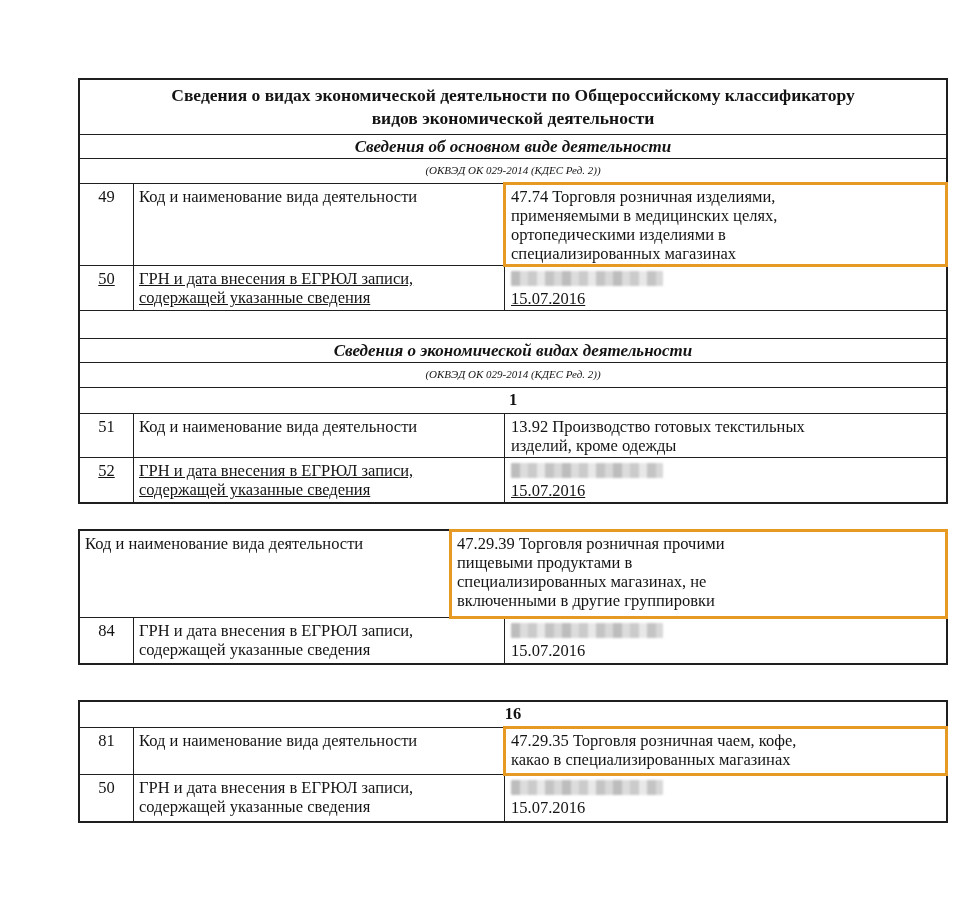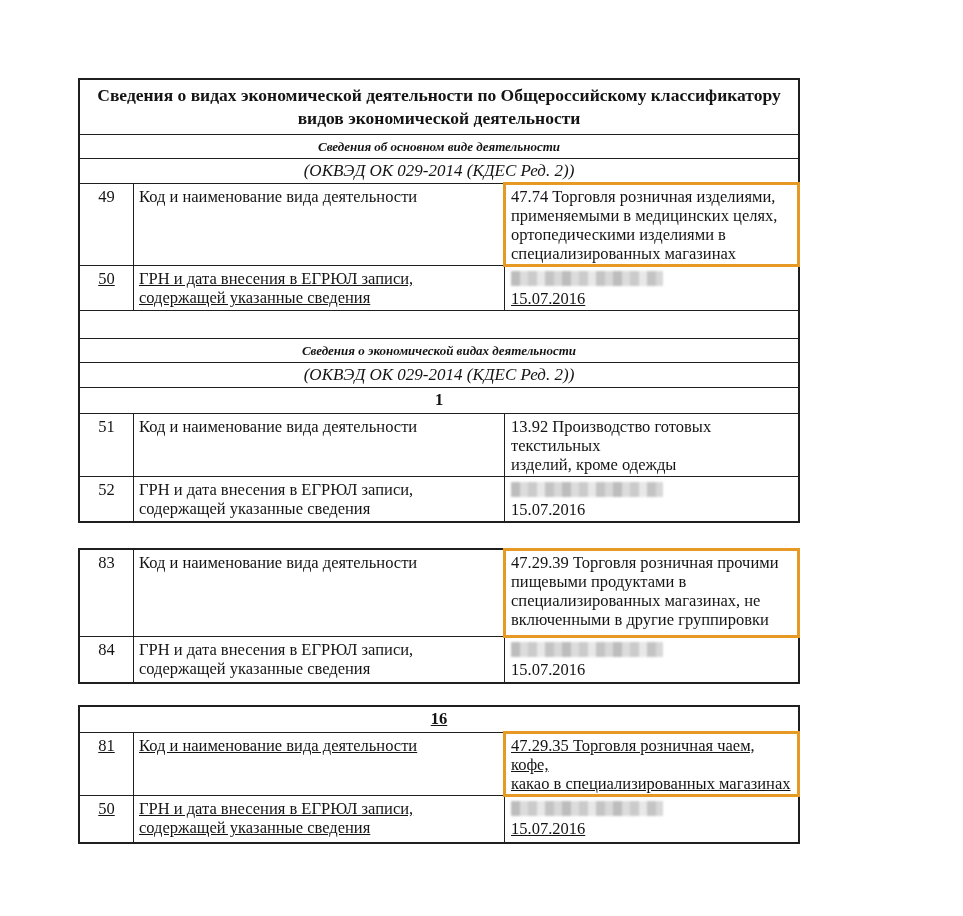--- a/index.html
+++ b/index.html
@@ -8,54 +8,54 @@
     position: relative;
     width: 963px;
     height: 916px;
     background: var(--background, #ffffff);
     color: var(--text, #141414);
     font-family: "Liberation Serif", serif;
     font-size: 16.5px;
     line-height: 19px;
     overflow: hidden;
   }
-  .doc { position: absolute; left: 78px; top: 78px; width: 722px; }
+  .doc { position: absolute; left: 78px; top: 78px; width: 870px; }
 
   .tbl { border: 2px solid var(--border, #1f1f1f); background: #ffffff; }
   .tbl.t2 { margin-top: 25px; }
-  .tbl.t3 { margin-top: 21px; text-decoration: underline; }
+  .tbl.t3 { margin-top: 35px; }
 
   .trow { display: flex; align-items: stretch; border-top: 1px solid var(--border, #1f1f1f); }
   .tbl .trow:first-child { border-top: 0; }
 
   .cell-num {
     flex: 0 0 54px; width: 54px;
     border-right: 1px solid var(--border, #1f1f1f);
     text-align: center; padding: 3px 2px 2px;
   }
   .cell-label {
     flex: 0 0 371px; width: 371px;
     border-right: 1px solid var(--border, #1f1f1f);
     padding: 3px 6px 2px 5px;
     white-space: pre-line;
   }
   .cell-value { flex: 1 1 auto; padding: 3px 6px 2px 6px; position: relative; }
   .vtext { display: block; white-space: pre-line; }
 
   .full { flex: 1 1 auto; text-align: center; padding: 2px 8px; }
   .main-head { font-weight: bold; font-size: 17.5px; line-height: 23px; white-space: pre-line; padding: 4px 10px; min-height: 50px; }
-  .sec-title { font-weight: bold; font-style: italic; font-size: 13px; min-height: 23px; }
-  .classifier { font-style: italic; font-size: 17px; min-height: 24px; }
+  .sec-title { font-weight: bold; font-style: italic; font-size: 17px; min-height: 23px; }
+  .classifier { font-style: italic; font-size: 11px; min-height: 24px; }
   .group-index { font-weight: bold; min-height: 25px; }
   .spacer-row { min-height: 28px; }
 
   .h-r49 { min-height: 78px; justify-content: flex-end; }
   .h-r50 { min-height: 45px; text-decoration: underline; }
   .h-r51 { min-height: 44px; }
-  .h-r52 { min-height: 42px; }
+  .h-r52 { min-height: 42px; text-decoration: underline; }
   .h-r83 { min-height: 86px; }
   .h-r84 { min-height: 46px; }
   .h-r81 { min-height: 47px; }
   .h-r82 { min-height: 47px; }
 
   .hl-frame {
     position: absolute; left: -2px; top: -2px; right: -2px; bottom: -2px;
     border: 3px solid var(--highlight, #e79a23);
     pointer-events: none;
   }
@@ -134,21 +134,20 @@
 содержащей указанные сведения</div>
         <div class="cell-value">
           <div class="redacted"></div>
           <div class="vtext">15.07.2016</div>
         </div>
       </div>
     </div>
 
     <div class="tbl t2">
       <div class="trow h-r83">
-        <div class="cell-num">83</div>
         <div class="cell-label">Код и наименование вида деятельности</div>
         <div class="cell-value">
           <span class="vtext">47.29.39 Торговля розничная прочими
 пищевыми продуктами в
 специализированных магазинах, не
 включенными в другие группировки</span>
           <div class="hl-frame"></div>
         </div>
       </div>
       <div class="trow h-r84">

